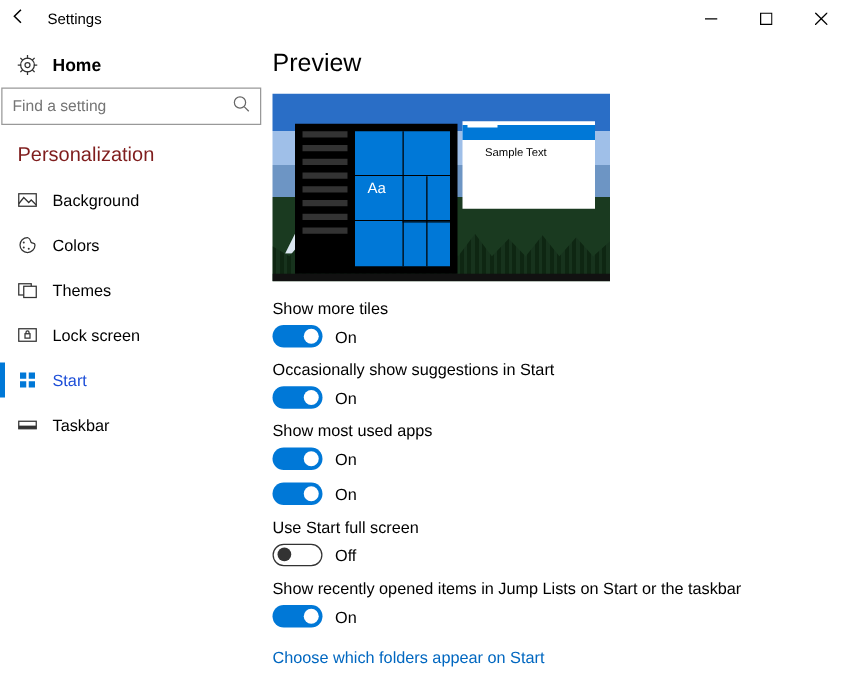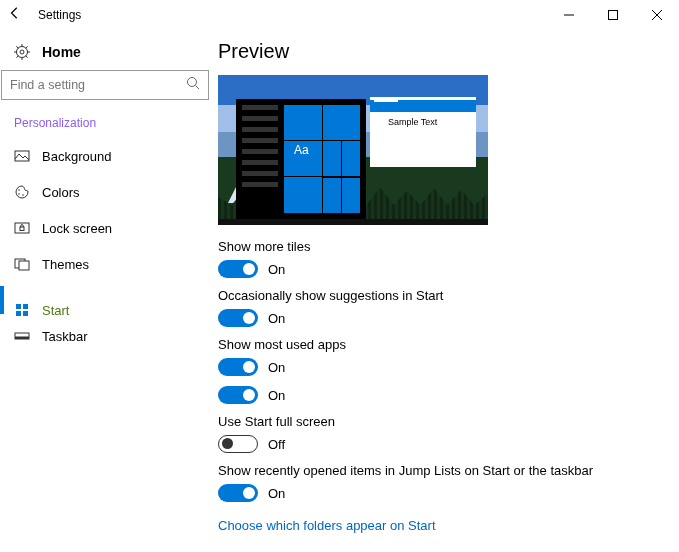--- a/index.html
+++ b/index.html
@@ -16,24 +16,24 @@
   .body { display: flex; height: 522px; }
   .sidebar { width: 210px; padding: 8px 0 0 0; }
   .home-row { display: flex; align-items: center; padding: 6px 14px 10px 14px; gap: 12px; cursor: pointer; }
   .home-row .icn { width: 16px; display:flex; }
   .home-row .lbl { font-size: 14px; font-weight: bold; }
   .searchwrap { padding: 0 1px; }
   .search { display: flex; align-items: center; border: 1px solid #999; height: 30px; padding: 0 8px; }
   .search input { border: none; outline: none; flex: 1; font-size: 12.5px; background: transparent; }
   .search .sicn { color: #666; }
 
-  .cathdr { font-size: 12px; color: #8b5cf6; padding: 16px 14px 8px 14px; }
+  .cathdr { font-size: 16px; color: #7f1d1d; padding: 16px 14px 8px 14px; }
   .navitem { display: flex; align-items: center; gap: 12px; height: 36px; padding: 0 14px; font-size: 13px; cursor: pointer; position: relative; }
   .navitem .icn { width: 16px; display:flex; color:#333; }
-  .navitem.active { color: #4d7c0f; align-items: flex-end; }
+  .navitem.active { color: #1d4ed8; }
   .navitem.active .icn { color:#0078d7; }
   .navitem.active::before { content:""; position:absolute; left:0; top:4px; bottom:4px; width:4px; background:#0078d7; }
 
   .main { flex: 1; padding: 8px 24px 0 8px; overflow-y: auto; }
   .main h1 { font-size: 20px; font-weight: 400; margin: 2px 0 12px 0; }
 
   .preview { width: 270px; height: 150px; position: relative; overflow: hidden; background: linear-gradient(#2a6ec6 0%, #2a6ec6 20%, #9fbfe8 20%, #9fbfe8 38%, #6d95c4 38%, #6d95c4 55%, #1a3a20 55%, #1a3a20 100%); margin-bottom: 14px; }
   .mount { position:absolute; left:0; right:0; bottom:0; top:30px; }
   .mount::before { content:""; position:absolute; left:10px; top:18px; width:120px; height:80px; background:linear-gradient(135deg,#e6eef5,#c9d9e8); clip-path: polygon(0 100%, 30% 10%, 45% 40%, 65% 0%, 80% 35%, 100% 100%); }
   .trees { position:absolute; left:0; right:0; bottom:0; height:40px; background: repeating-linear-gradient(90deg, #0e2612 0 3px, #17331d 3px 6px); clip-path: polygon(0 100%, 0 30%, 5% 50%, 10% 10%, 15% 50%, 20% 5%, 25% 50%, 30% 15%, 35% 50%, 40% 8%, 45% 50%, 50% 20%, 55% 50%, 60% 5%, 65% 50%, 70% 15%, 75% 50%, 80% 8%, 85% 50%, 90% 12%, 95% 50%, 100% 20%, 100% 100%); }
@@ -153,35 +153,35 @@
             <circle cx="5" cy="6" r="0.8" fill="#333"></circle>
             <circle cx="5" cy="10" r="0.8" fill="#333"></circle>
             <circle cx="9" cy="11" r="0.8" fill="#333"></circle>
           </svg>
         </span>
       <span>Colors</span>
     </div>
     <div class="navitem">
       <span class="icn">
           <svg width="16" height="16" viewBox="0 0 16 16">
+            <rect x="1" y="3" width="10" height="9" stroke="#333" fill="none"></rect>
+            <rect x="5" y="5" width="10" height="9" stroke="#333" fill="#fff"></rect>
+          </svg>
+        </span>
+      <span>Themes</span>
+    </div>
+    <div class="navitem">
+      <span class="icn">
+          <svg width="16" height="16" viewBox="0 0 16 16">
             <rect x="1" y="3" width="14" height="10" stroke="#333" fill="none"></rect>
             <rect x="6" y="7" width="4" height="3.5" stroke="#333" fill="none"></rect>
             <path d="M6.8 7 V5.8 A1.2 1.2 0 0 1 9.2 5.8 V7" stroke="#333" fill="none"></path>
           </svg>
         </span>
       <span>Lock screen</span>
-    </div>
-    <div class="navitem">
-      <span class="icn">
-          <svg width="16" height="16" viewBox="0 0 16 16">
-            <rect x="1" y="3" width="10" height="9" stroke="#333" fill="none"></rect>
-            <rect x="5" y="5" width="10" height="9" stroke="#333" fill="#fff"></rect>
-          </svg>
-        </span>
-      <span>Themes</span>
     </div>
     <div class="navitem active">
       <span class="icn">
           <svg width="16" height="16" viewBox="0 0 16 16">
             <rect x="2" y="2" width="5" height="5" fill="currentColor"></rect>
             <rect x="9" y="2" width="5" height="5" fill="currentColor"></rect>
             <rect x="2" y="9" width="5" height="5" fill="currentColor"></rect>
             <rect x="9" y="9" width="5" height="5" fill="currentColor"></rect>
           </svg>
         </span>

